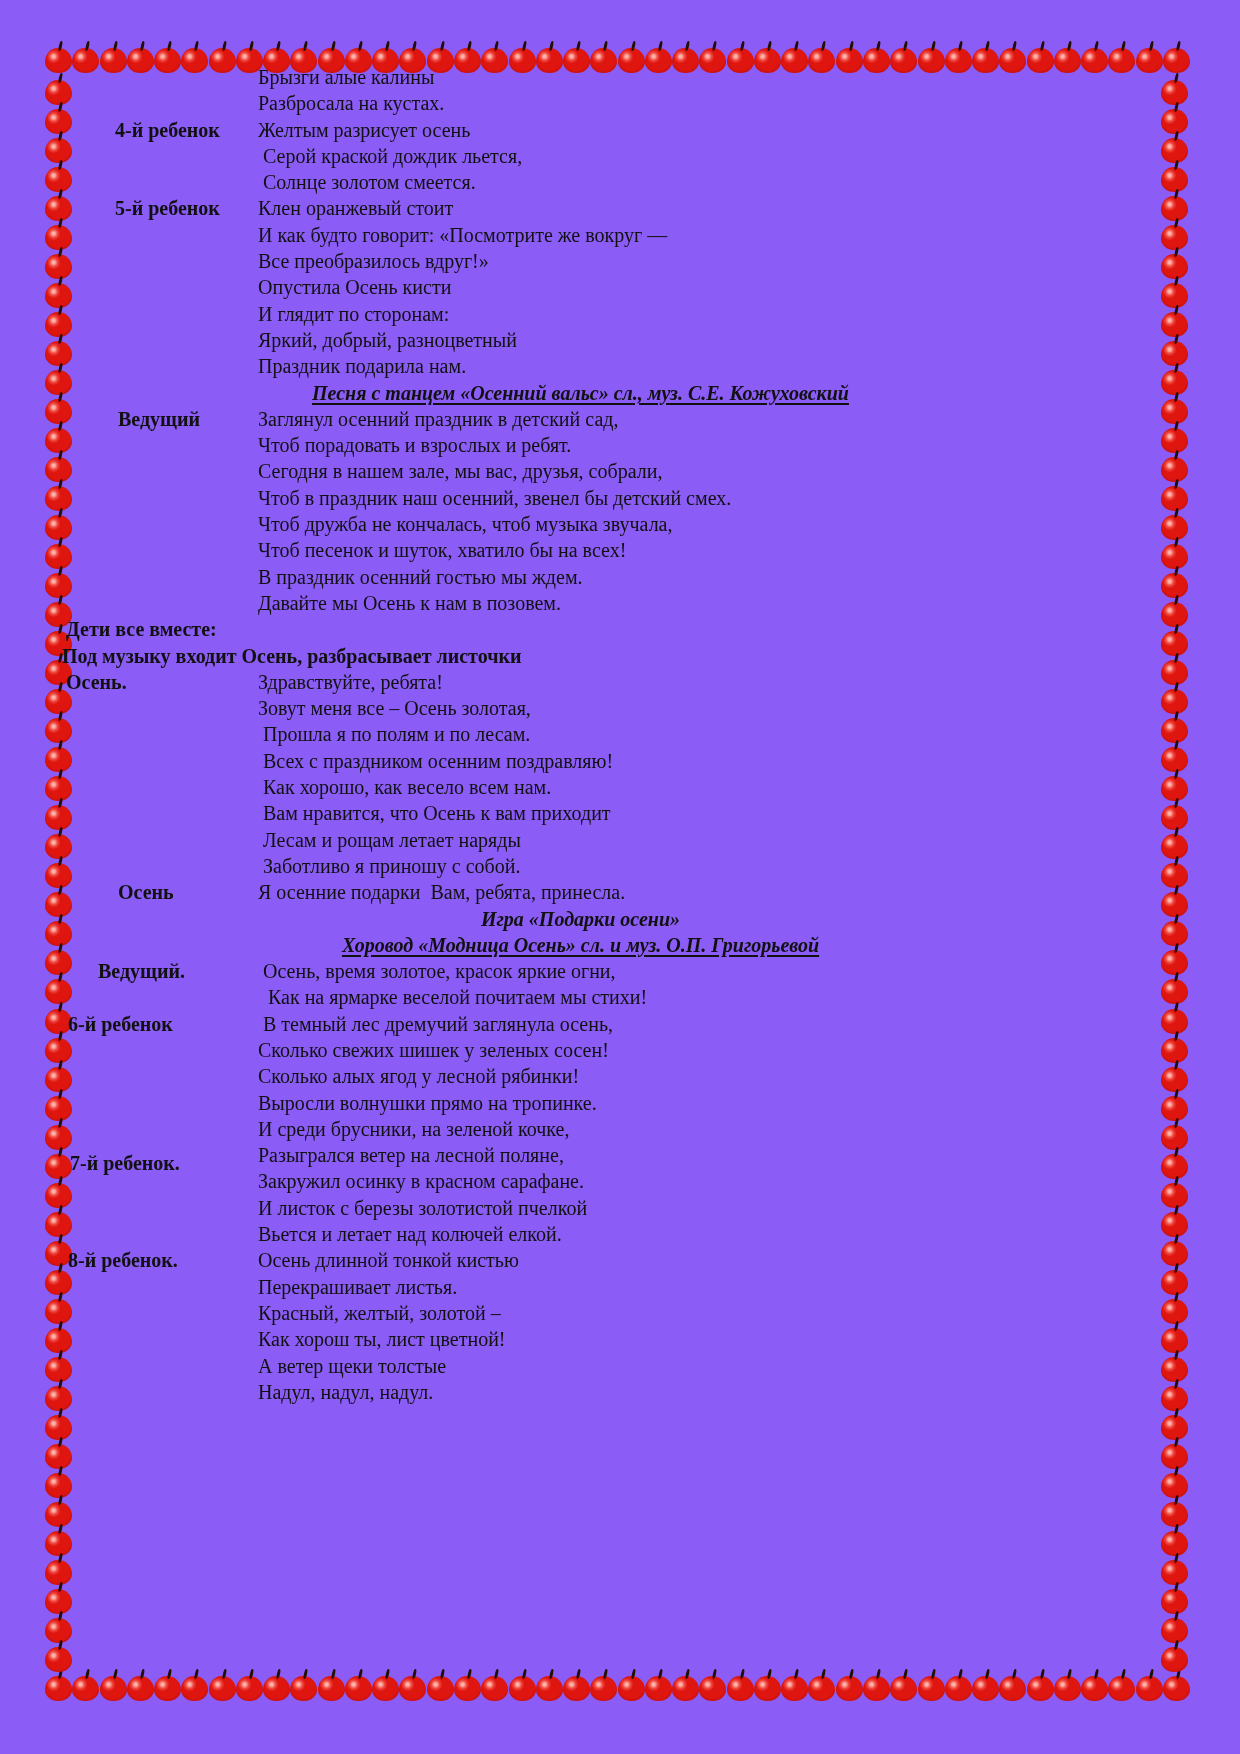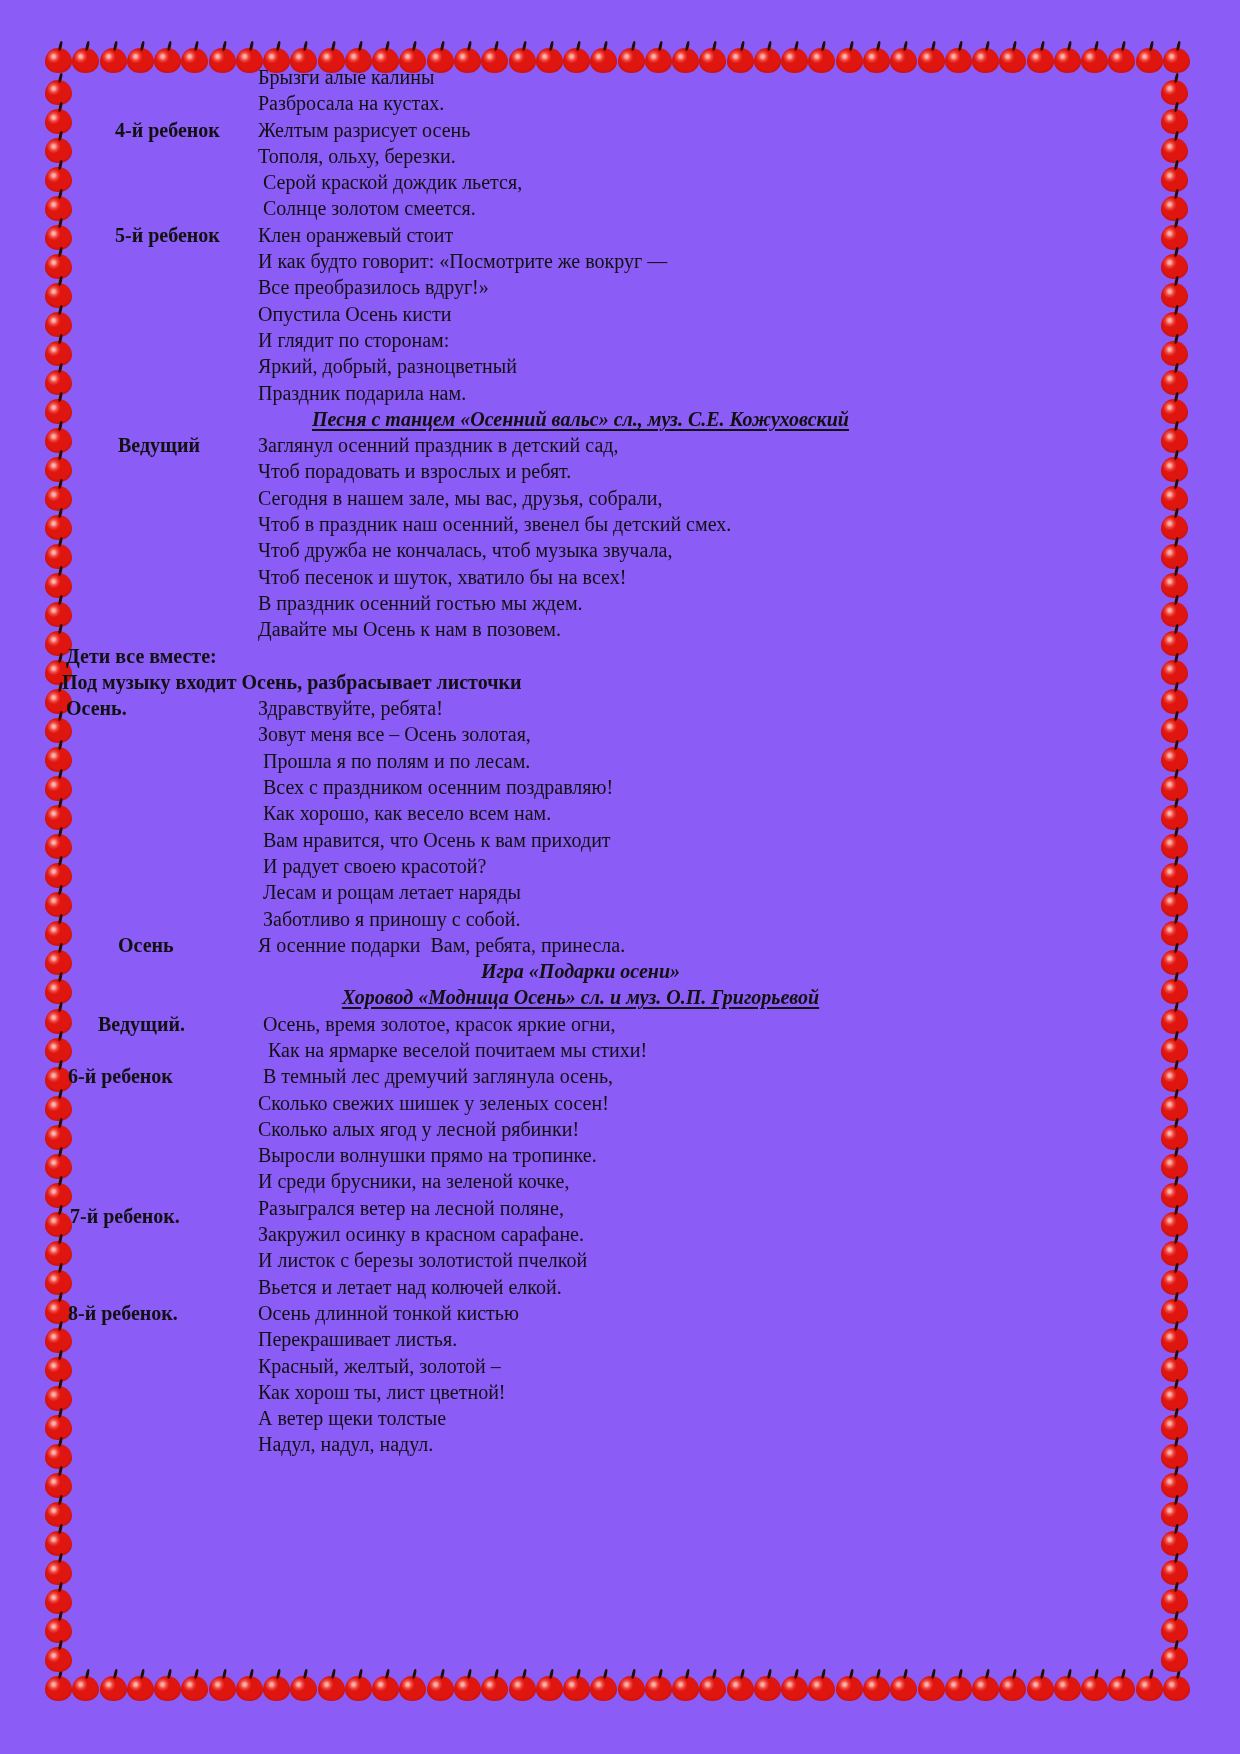--- a/index.html
+++ b/index.html
@@ -264,21 +264,20 @@
         <div class="label" style="padding-left: 0px;"></div>
         <div class="content">
           <div class="line">Брызги алые калины</div>
           <div class="line">Разбросала на кустах.</div>
         </div>
       </div>
       <div class="row">
         <div class="label" style="padding-left: 53px;">4-й ребенок</div>
         <div class="content">
           <div class="line">Желтым разрисует осень</div>
-          <div class="line">Тополя, ольху, березки.</div>
           <div class="line"> Серой краской дождик льется,</div>
           <div class="line"> Солнце золотом смеется.</div>
         </div>
       </div>
       <div class="row">
         <div class="label" style="padding-left: 53px;">5-й ребенок</div>
         <div class="content">
           <div class="line">Клен оранжевый стоит</div>
           <div class="line">И как будто говорит: «Посмотрите же вокруг —</div>
           <div class="line">Все преобразилось вдруг!»</div>
@@ -308,21 +307,20 @@
       <div class="stage">Под музыку входит Осень, разбрасывает листочки</div>
       <div class="row">
         <div class="label" style="padding-left: 4px;">Осень.</div>
         <div class="content">
           <div class="line">Здравствуйте, ребята!</div>
           <div class="line">Зовут меня все – Осень золотая,</div>
           <div class="line"> Прошла я по полям и по лесам.</div>
           <div class="line"> Всех с праздником осенним поздравляю!</div>
           <div class="line"> Как хорошо, как весело всем нам.</div>
           <div class="line"> Вам нравится, что Осень к вам приходит</div>
-          <div class="line"> И радует своею красотой?</div>
           <div class="line"> Лесам и рощам летает наряды</div>
           <div class="line"> Заботливо я приношу с собой.</div>
         </div>
       </div>
       <div class="row">
         <div class="label" style="padding-left: 56px;">Осень</div>
         <div class="content">
           <div class="line">Я осенние подарки  Вам, ребята, принесла.</div>
         </div>
       </div>

